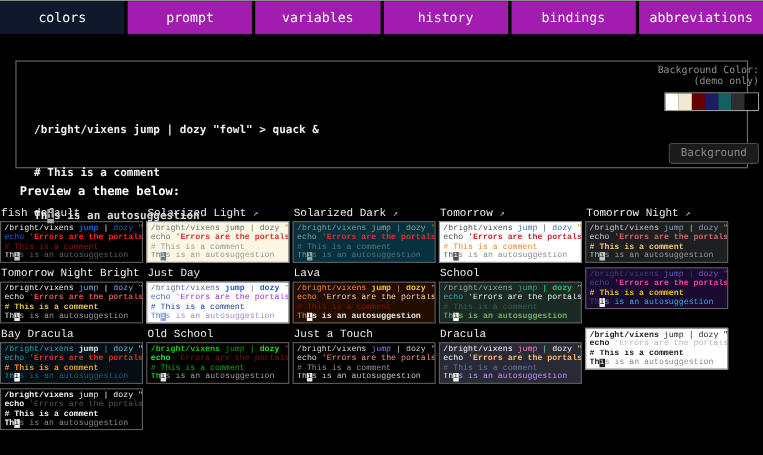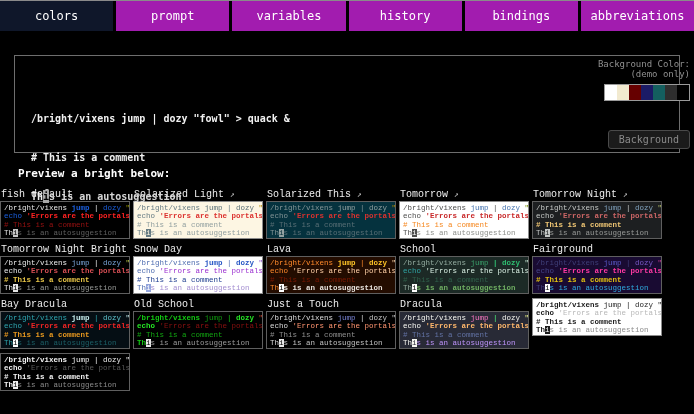--- a/index.html
+++ b/index.html
@@ -68,21 +68,21 @@
       </div>
   </div>
   <div class="termlines">
     <div>/bright/vixens jump | dozy "fowl" &gt; quack &amp;</div>
     <div># This is a comment</div>
     <div><span>Th</span><span class="cur">i</span><span class="post">s is an autosuggestion</span></div>
   </div>
   <button class="customize">Background</button>
 </div>
 
-<div class="preview-label">Preview a bright below:</div>
+<div class="preview-label">Preview a theme below:</div>
 
 <div class="grid">
     <div class="card">
     <div class="t-title"><span class="t-name">fish default</span> </div>
     <div class="t-box" style="background: rgb(0, 0, 0);">
       <div class="l1"><span style="color: rgb(230, 230, 230);">/bright/vixens </span><span style="color: rgb(26, 95, 223); font-weight: bold;">jump</span><span style="color: rgb(230, 230, 230);"> | </span><span style="color: rgb(26, 95, 223);">dozy</span><span style="color: rgb(153, 153, 0);"> "fowl" &gt; quack &amp;</span></div>
       <div class="l2"><span style="color: rgb(26, 95, 223);">echo </span><span style="color: rgb(255, 34, 34); font-weight: bold;">'Errors are the portals to discovery</span></div>
       <div class="l3"><span style="color: rgb(153, 17, 17);"># This is a comment</span></div>
       <div class="l4"><span style="color: rgb(230, 230, 230);">Th</span><span class="cur" style="background: rgb(200, 200, 200); color: rgb(0, 0, 0);">i</span><span style="color: rgb(95, 95, 95);">s is an autosuggestion</span></div>
     </div>
@@ -90,21 +90,21 @@
     <div class="card">
     <div class="t-title"><span class="t-name">Solarized Light</span> <span class="t-arrow">↗</span></div>
     <div class="t-box light" style="background: rgb(253, 246, 227);">
       <div class="l1"><span style="color: rgb(101, 123, 131);">/bright/vixens </span><span style="color: rgb(88, 110, 117);">jump</span><span style="color: rgb(101, 123, 131);"> | </span><span style="color: rgb(88, 110, 117);">dozy</span><span style="color: rgb(181, 137, 0);"> "fowl" &gt; quack &amp;</span></div>
       <div class="l2"><span style="color: rgb(101, 123, 131);">echo </span><span style="color: rgb(220, 50, 47); font-weight: bold;">'Errors are the portals to discovery</span></div>
       <div class="l3"><span style="color: rgb(147, 161, 161);"># This is a comment</span></div>
       <div class="l4"><span style="color: rgb(101, 123, 131);">Th</span><span class="cur" style="background: rgb(101, 123, 131); color: rgb(253, 246, 227);">i</span><span style="color: rgb(147, 161, 161);">s is an autosuggestion</span></div>
     </div>
   </div>
     <div class="card">
-    <div class="t-title"><span class="t-name">Solarized This</span> <span class="t-arrow">↗</span></div>
+    <div class="t-title"><span class="t-name">Solarized Dark</span> <span class="t-arrow">↗</span></div>
     <div class="t-box" style="background: rgb(5, 50, 62);">
       <div class="l1"><span style="color: rgb(131, 148, 150);">/bright/vixens </span><span style="color: rgb(147, 161, 161);">jump</span><span style="color: rgb(131, 148, 150);"> | </span><span style="color: rgb(147, 161, 161);">dozy</span><span style="color: rgb(181, 137, 0);"> "fowl" &gt; quack &amp;</span></div>
       <div class="l2"><span style="color: rgb(131, 148, 150);">echo </span><span style="color: rgb(220, 50, 47); font-weight: bold;">'Errors are the portals to discovery</span></div>
       <div class="l3"><span style="color: rgb(88, 110, 117);"># This is a comment</span></div>
       <div class="l4"><span style="color: rgb(131, 148, 150);">Th</span><span class="cur" style="background: rgb(147, 161, 161); color: rgb(0, 43, 54);">i</span><span style="color: rgb(88, 110, 117);">s is an autosuggestion</span></div>
     </div>
   </div>
     <div class="card">
     <div class="t-title"><span class="t-name">Tomorrow</span> <span class="t-arrow">↗</span></div>
     <div class="t-box light" style="background: rgb(255, 255, 255);">
@@ -126,21 +126,21 @@
     <div class="card">
     <div class="t-title"><span class="t-name">Tomorrow Night Bright</span> </div>
     <div class="t-box" style="background: rgb(0, 0, 0);">
       <div class="l1"><span style="color: rgb(234, 234, 234);">/bright/vixens </span><span style="color: rgb(122, 166, 218);">jump</span><span style="color: rgb(234, 234, 234);"> | </span><span style="color: rgb(122, 166, 218);">dozy</span><span style="color: rgb(185, 202, 74);"> "fowl" &gt; quack &amp;</span></div>
       <div class="l2"><span style="color: rgb(234, 234, 234);">echo </span><span style="color: rgb(213, 78, 83); font-weight: bold;">'Errors are the portals to discovery</span></div>
       <div class="l3"><span style="color: rgb(231, 197, 71); font-weight: bold;"># This is a comment</span></div>
       <div class="l4"><span style="color: rgb(234, 234, 234);">Th</span><span class="cur" style="background: rgb(230, 230, 230); color: rgb(0, 0, 0);">i</span><span style="color: rgb(150, 152, 150);">s is an autosuggestion</span></div>
     </div>
   </div>
     <div class="card">
-    <div class="t-title"><span class="t-name">Snow Day</span> </div>
+    <div class="t-title"><span class="t-name">Just Day</span> </div>
     <div class="t-box light" style="background: rgb(255, 255, 255);">
       <div class="l1"><span style="color: rgb(79, 109, 176);">/bright/vixens </span><span style="color: rgb(40, 87, 196); font-weight: bold;">jump</span><span style="color: rgb(79, 109, 176);"> | </span><span style="color: rgb(40, 87, 196); font-weight: bold;">dozy</span><span style="color: rgb(138, 79, 201);"> "fowl" &gt; quack &amp;</span></div>
       <div class="l2"><span style="color: rgb(79, 109, 176);">echo </span><span style="color: rgb(155, 48, 208);">'Errors are the portals to discovery</span></div>
       <div class="l3"><span style="color: rgb(30, 61, 143);"># This is a comment</span></div>
       <div class="l4"><span style="color: rgb(79, 109, 176);">Th</span><span class="cur" style="background: rgb(147, 165, 220); color: rgb(255, 255, 255);">i</span><span style="color: rgb(164, 143, 209);">s is an autosuggestion</span></div>
     </div>
   </div>
     <div class="card">
     <div class="t-title"><span class="t-name">Lava</span> </div>
     <div class="t-box" style="background: rgb(35, 12, 0);">
@@ -153,21 +153,20 @@
     <div class="card">
     <div class="t-title"><span class="t-name">School</span> </div>
     <div class="t-box" style="background: rgb(28, 42, 38);">
       <div class="l1"><span style="color: rgb(147, 171, 159);">/bright/vixens </span><span style="color: rgb(58, 160, 106);">jump</span><span style="color: rgb(47, 191, 113); font-weight: bold;"> | </span><span style="color: rgb(47, 191, 113); font-weight: bold;">dozy</span><span style="color: rgb(200, 232, 213);"> "fowl" &gt; quack &amp;</span></div>
       <div class="l2"><span style="color: rgb(47, 163, 163);">echo </span><span style="color: rgb(216, 238, 226);">'Errors are the portals to discovery</span></div>
       <div class="l3"><span style="color: rgb(47, 95, 74);"># This is a comment</span></div>
       <div class="l4"><span style="color: rgb(147, 171, 159);">Th</span><span class="cur" style="background: rgb(255, 255, 255); color: rgb(0, 0, 0);">i</span><span style="color: rgb(111, 174, 98); font-weight: bold;">s is an autosuggestion</span></div>
     </div>
   </div>
     <div class="card">
-    <div class="t-title"><span class="t-name">Fairground</span> </div>
     <div class="t-box" style="background: rgb(25, 11, 50);">
       <div class="l1"><span style="color: rgb(63, 63, 120);">/bright/vixens </span><span style="color: rgb(90, 90, 200);">jump</span><span style="color: rgb(63, 63, 120);"> | </span><span style="color: rgb(122, 90, 200);">dozy</span><span style="color: rgb(196, 58, 143);"> "fowl" &gt; quack &amp;</span></div>
       <div class="l2"><span style="color: rgb(70, 70, 138);">echo </span><span style="color: rgb(255, 58, 163); font-weight: bold;">'Errors are the portals to discovery</span></div>
       <div class="l3"><span style="color: rgb(224, 192, 16); font-weight: bold;"># This is a comment</span></div>
       <div class="l4"><span style="color: rgb(63, 63, 120);">Th</span><span class="cur" style="background: rgb(255, 255, 255); color: rgb(0, 0, 0);">i</span><span style="color: rgb(47, 169, 221);">s is an autosuggestion</span></div>
     </div>
   </div>
     <div class="card">
     <div class="t-title"><span class="t-name">Bay Dracula</span> </div>
     <div class="t-box" style="background: rgb(5, 14, 20);">

